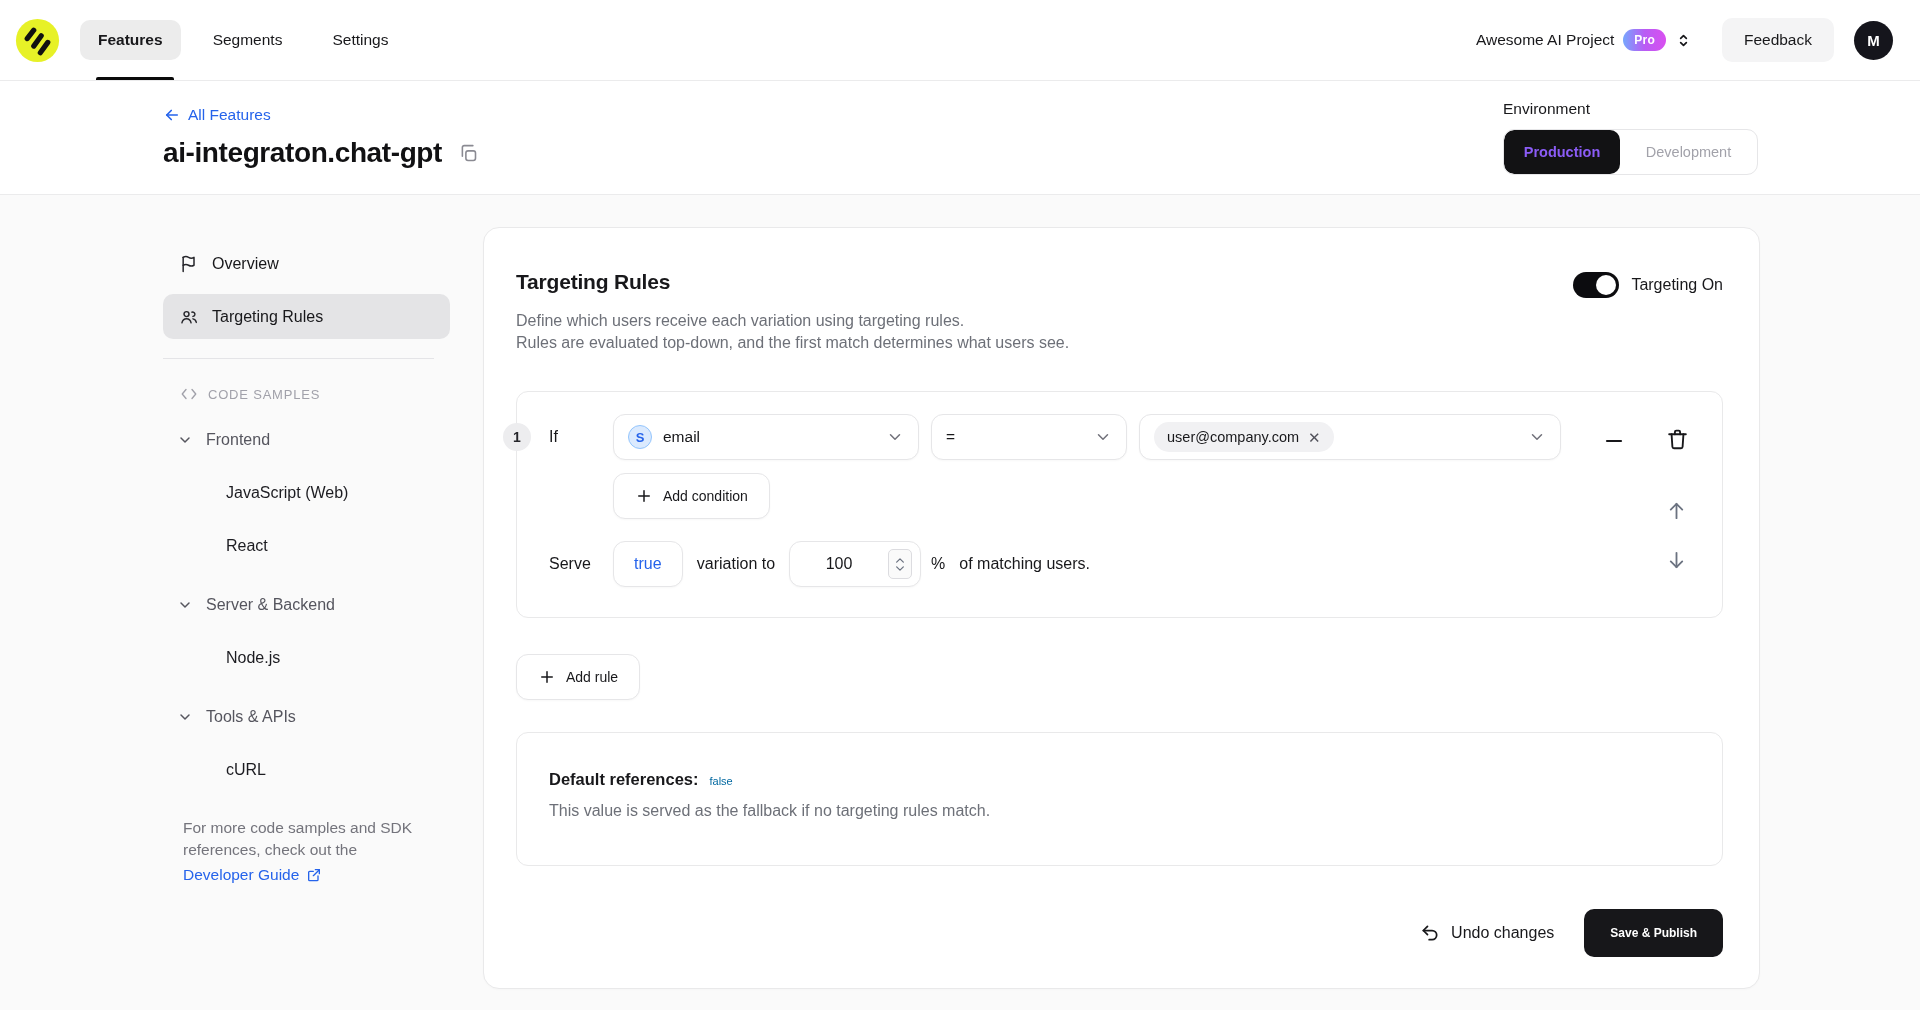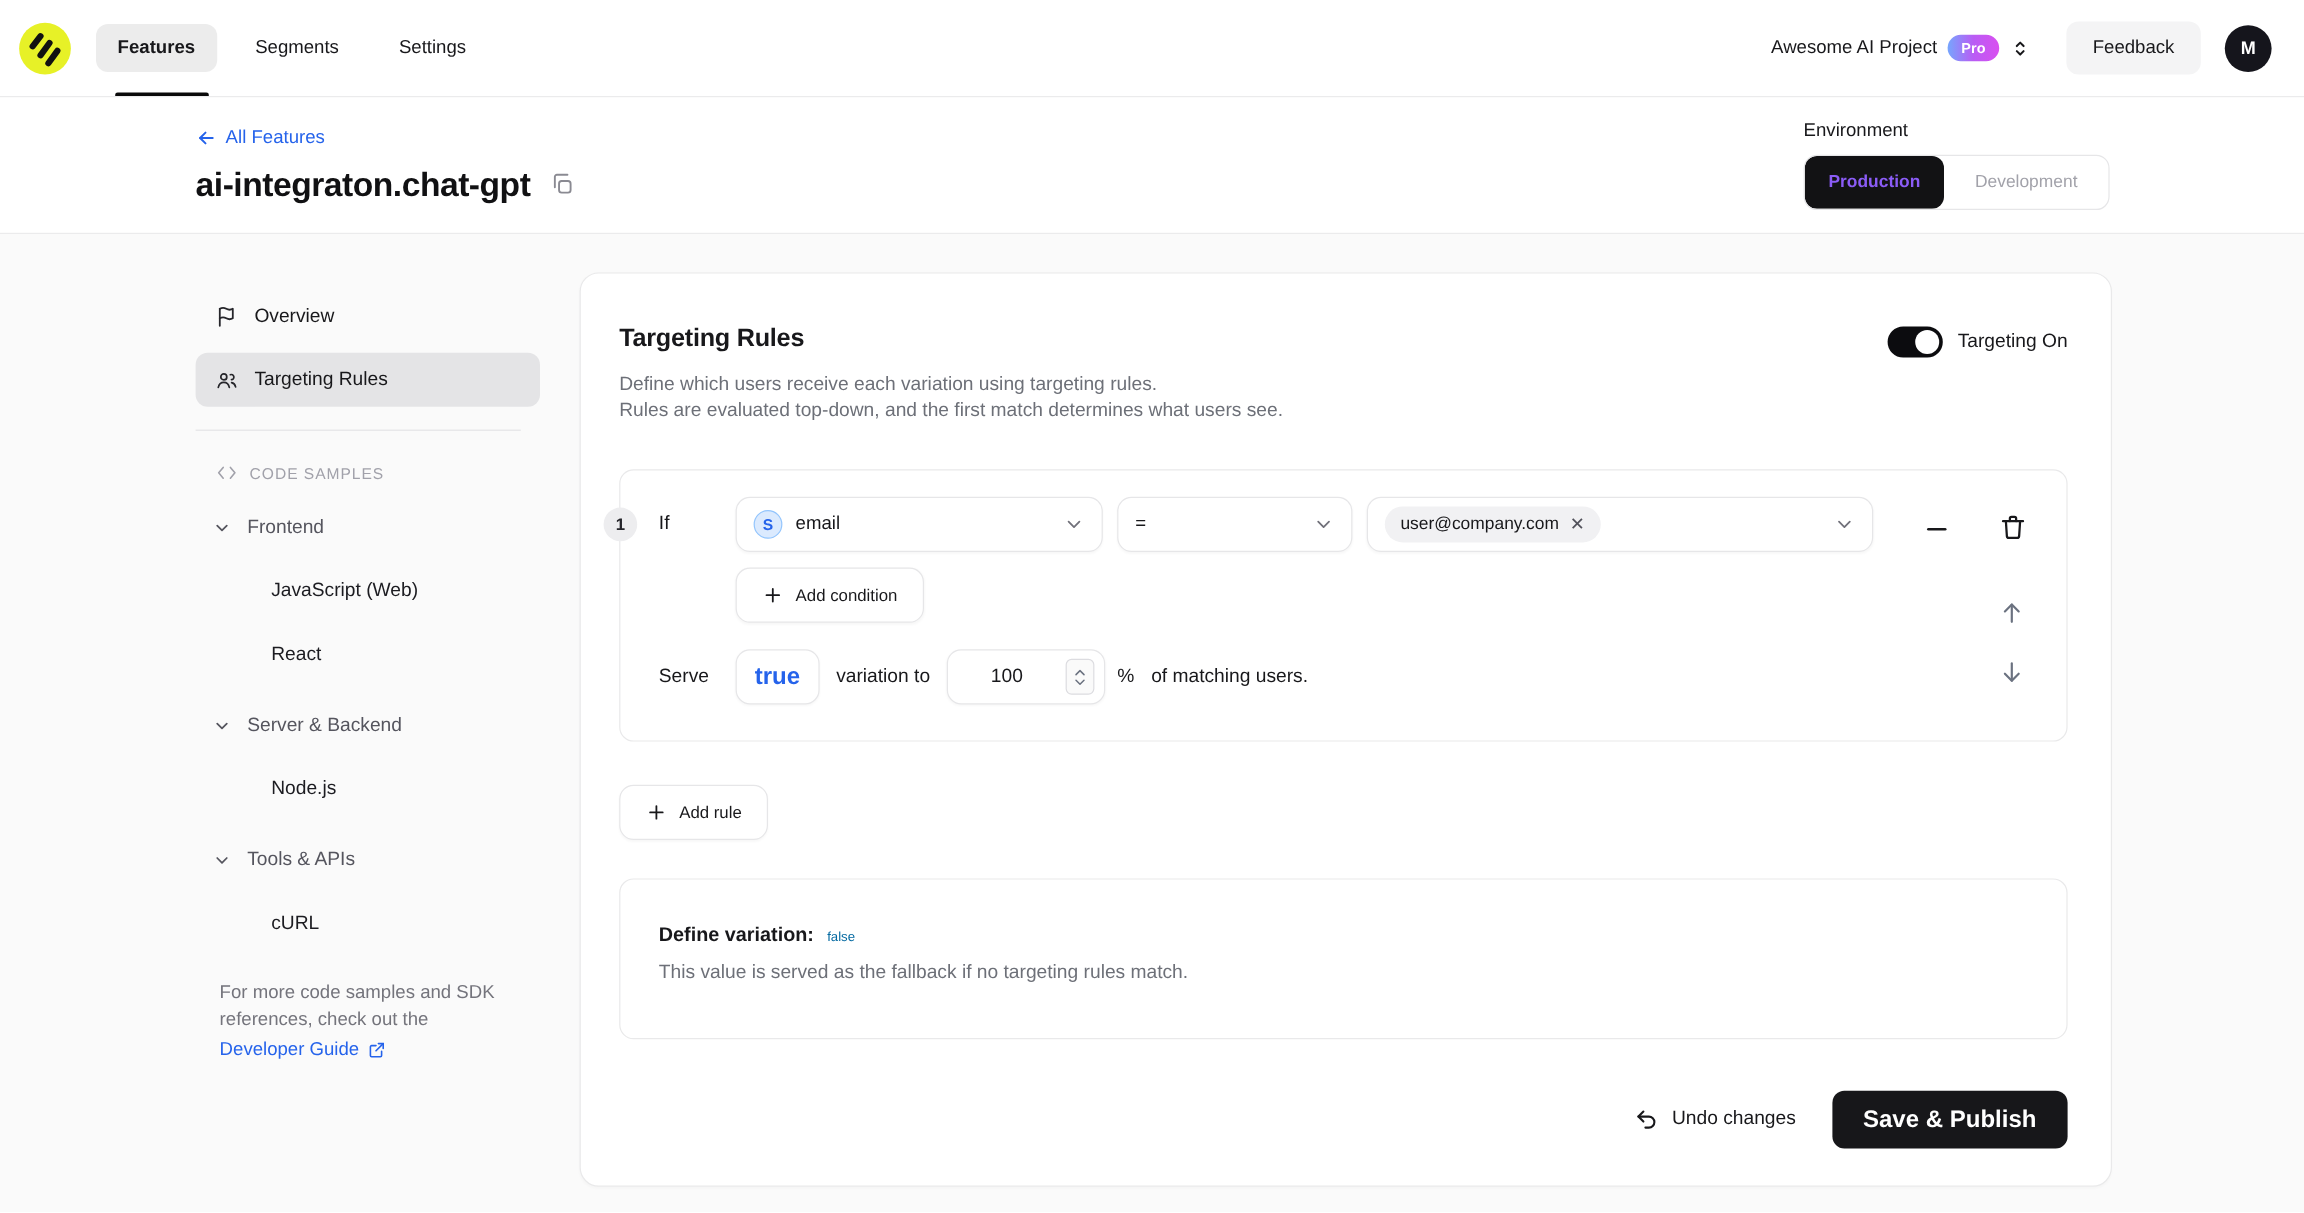--- a/index.html
+++ b/index.html
@@ -86,21 +86,21 @@
     color:#2563eb; font-size:13px; font-weight:700; display:flex; align-items:center; justify-content:center; }
   .sel-text { font-size:15.5px; }
   .tag { display:flex; align-items:center; gap:9px; background:#f1f1f3; border-radius:999px; padding:7px 13px; font-size:14.5px; }
   .tag-x { color:#52525b; font-size:15px; cursor:pointer; line-height:1; }
   .add-cond-row { margin-left:64px; margin-top:13px; }
   .ghost-btn { display:inline-flex; align-items:center; gap:10px; height:46px; padding:0 21px; background:#fff;
     border:1px solid #e6e6e8; border-radius:12px; font-size:14px; font-weight:500; font-family:inherit;
     color:#18181b; cursor:pointer; box-shadow:0 1px 2px rgba(0,0,0,.03); }
   .serve-row { display:flex; align-items:center; margin-top:22px; font-size:16px; }
   .true-pill { width:70px; height:46px; margin-left:22px; border:1px solid #e6e6e8; border-radius:12px; background:#fff;
-    color:#2563eb; font-size:20px; font-weight:700; display:flex; align-items:center; justify-content:center;
+    color:#2563eb; font-size:16px; font-weight:400; display:flex; align-items:center; justify-content:center;
     cursor:pointer; box-shadow:0 1px 2px rgba(0,0,0,.03); }
   .serve-mid { margin-left:14px; }
   .pct-input { width:132px; height:46px; margin-left:14px; border:1px solid #e6e6e8; border-radius:12px; background:#fff;
     display:flex; align-items:center; box-shadow:0 1px 2px rgba(0,0,0,.03); }
   .pct-value { flex:1; text-align:center; font-size:16px; }
   .stepper { width:24px; height:30px; margin-right:8px; border:1px solid #dcdce0; border-radius:5px; background:#fafafa;
     display:flex; flex-direction:column; align-items:center; justify-content:center; gap:1px; color:#6b7280; cursor:pointer; }
   .pct-sign { margin-left:10px; }
   .serve-suffix { margin-left:14px; }
   .icon-btn { position:absolute; background:none; border:none; cursor:pointer; display:flex; color:#18181b; padding:4px; }
@@ -114,21 +114,21 @@
   .default-card { margin-top:32px; border:1px solid #e9e9ea; border-radius:12px; height:134px; padding:37px 32px 0; }
   .default-line1 { display:flex; align-items:baseline; gap:11px; }
   .default-label { font-size:16.5px; font-weight:600; }
   .default-value { font-size:11px; font-weight:400; color:#0369a1; cursor:pointer; }
   .default-desc { margin-top:13px; font-size:16px; color:#6d7078; }
 
   .card-footer { margin-top:43px; display:flex; justify-content:flex-end; align-items:center; gap:30px; }
   .undo-btn { display:flex; align-items:center; gap:11px; background:none; border:none; font-family:inherit;
     font-size:16px; font-weight:500; color:#18181b; cursor:pointer; }
   .save-btn { height:48px; padding:0 26px; background:#17171a; color:#fff; border:none; border-radius:10px;
-    font-family:inherit; font-size:20px; font-weight:600; cursor:pointer; }
+    font-family:inherit; font-size:12px; font-weight:600; cursor:pointer; }
 </style>
 </head>
 <body>
 
 <header class="topnav">
   <div class="logo">
     <svg viewBox="0 0 48 48" width="45" height="45">
       <circle cx="24" cy="24" r="23" fill="#e7f127"></circle>
       <g stroke="#111" stroke-width="5.5" stroke-linecap="round">
         <line x1="13" y1="22" x2="20" y2="13"></line>
@@ -391,21 +391,21 @@
               <path d="M12 5v14"></path>
               <path d="M5 12h14"></path>
             </svg>
         </span>
         <span>Add rule</span>
       </button>
     </div>
 
     <div class="default-card">
       <div class="default-line1">
-        <span class="default-label">Define variation:</span>
+        <span class="default-label">Default references:</span>
         <span class="default-value">false</span>
       </div>
       <p class="default-desc">This value is served as the fallback if no targeting rules match.</p>
     </div>
 
     <div class="card-footer">
       <button class="undo-btn">
         <span style="display:flex">
           <svg width="20" height="20" viewBox="0 0 24 24" fill="none" stroke="currentColor" stroke-width="2.1" stroke-linecap="round" stroke-linejoin="round">
             <path d="M9 14 4 9l5-5"></path>

